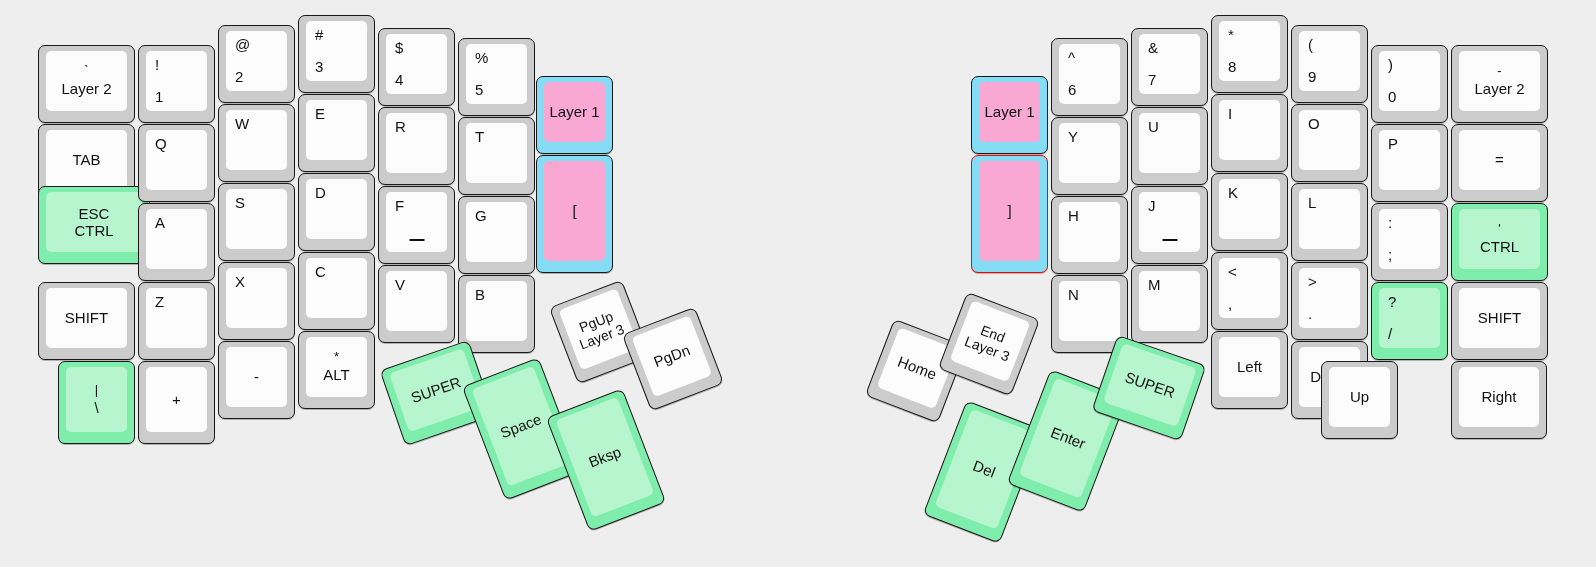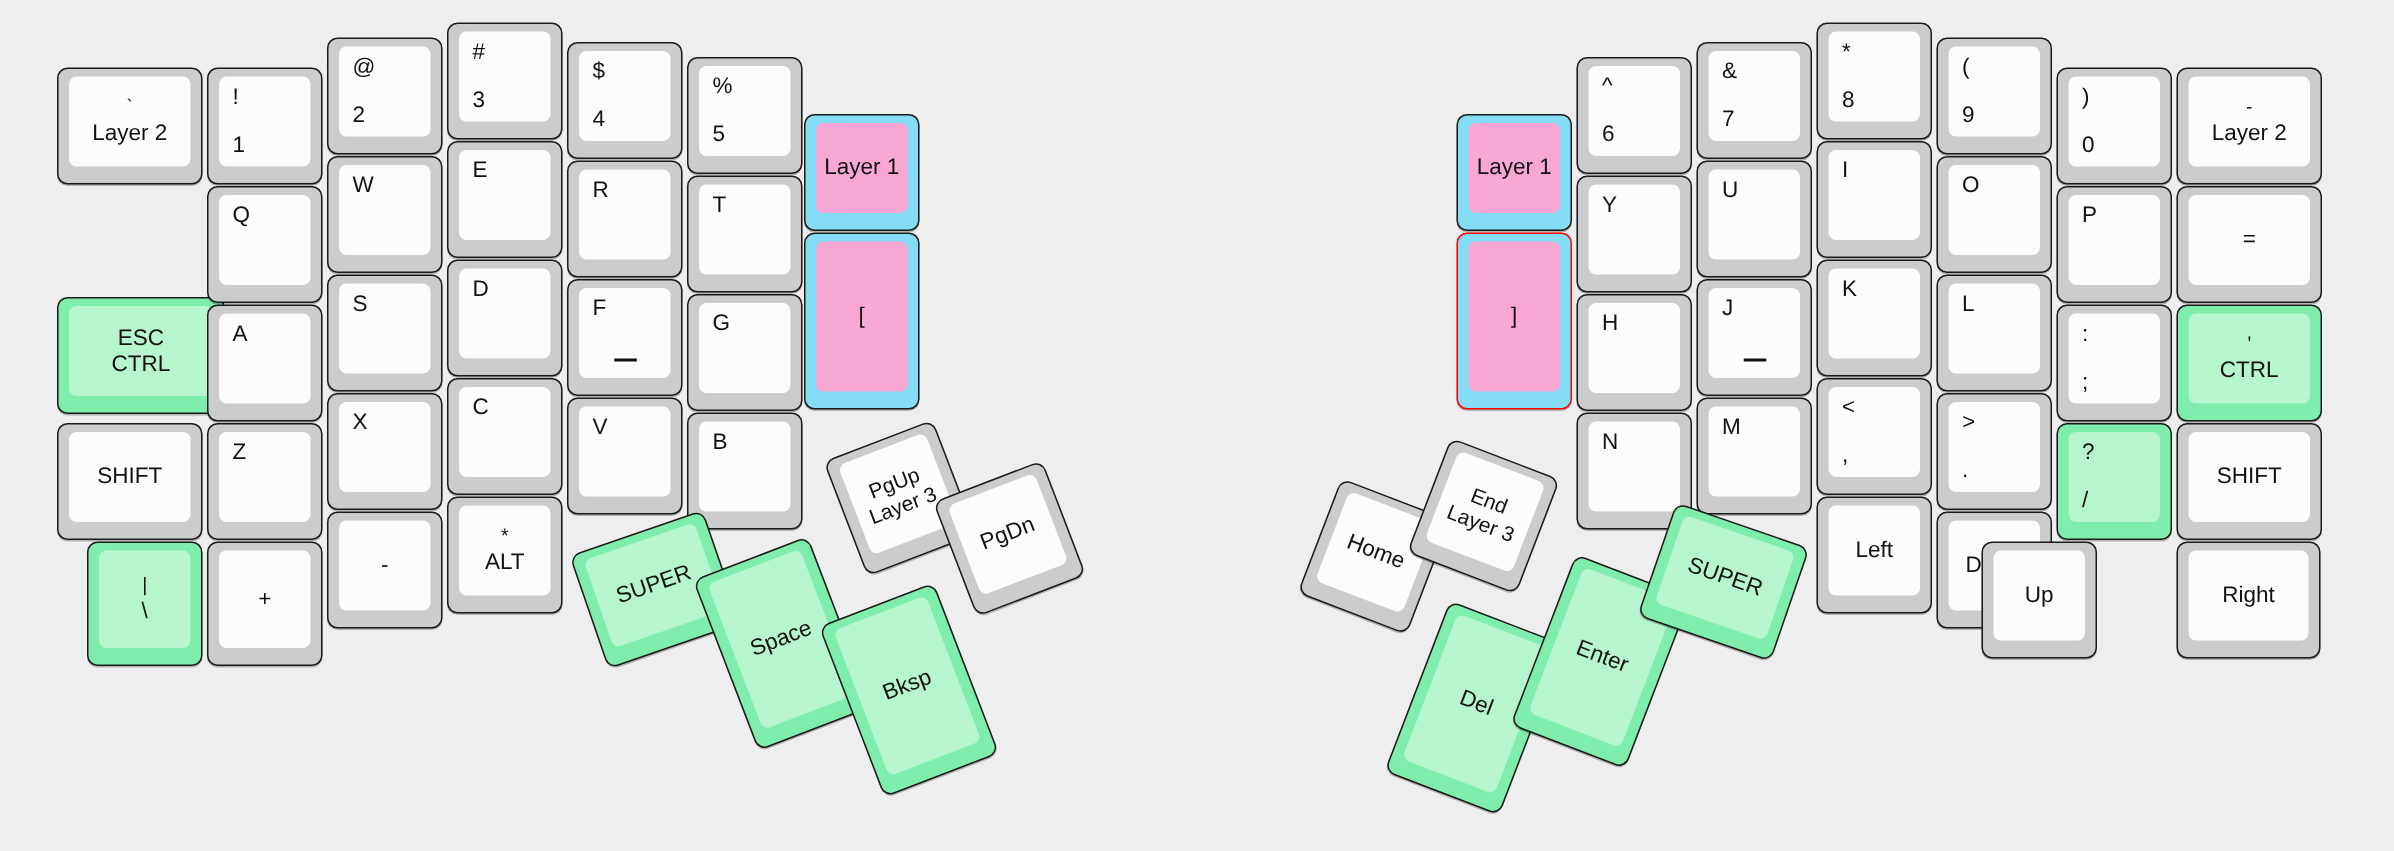--- a/index.html
+++ b/index.html
@@ -80,21 +80,26 @@
 <body>
 
 <div id="board">
 
   <div class="key" style="left:38px;top:45px;width:97px;height:78px;">
     <div class="cap topmini">
       <span class="lbl mini">`</span>
       <span class="lbl">Layer 2</span>
     </div>
   </div>
-  <div class="key green" style="left:38px;top:198px;width:112px;height:78px;">
+  <div class="key" style="left:38px;top:124px;width:97px;height:78px;">
+    <div class="cap">
+      <span class="lbl">TAB</span>
+    </div>
+  </div>
+  <div class="key green" style="left:38px;top:186px;width:112px;height:78px;">
     <div class="cap">
       <span class="lbl">ESC
 CTRL</span>
     </div>
   </div>
   <div class="key" style="left:38px;top:282px;width:97px;height:78px;">
     <div class="cap">
       <span class="lbl">SHIFT</span>
     </div>
   </div>

